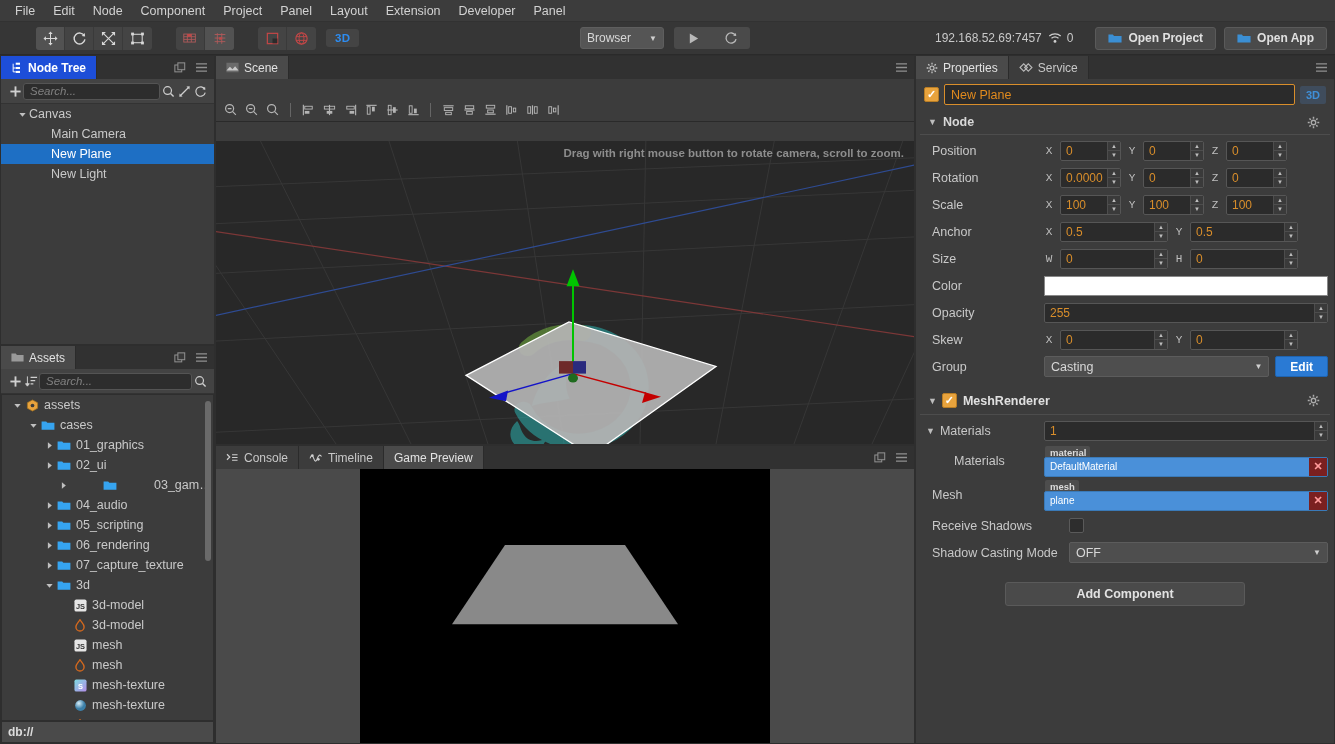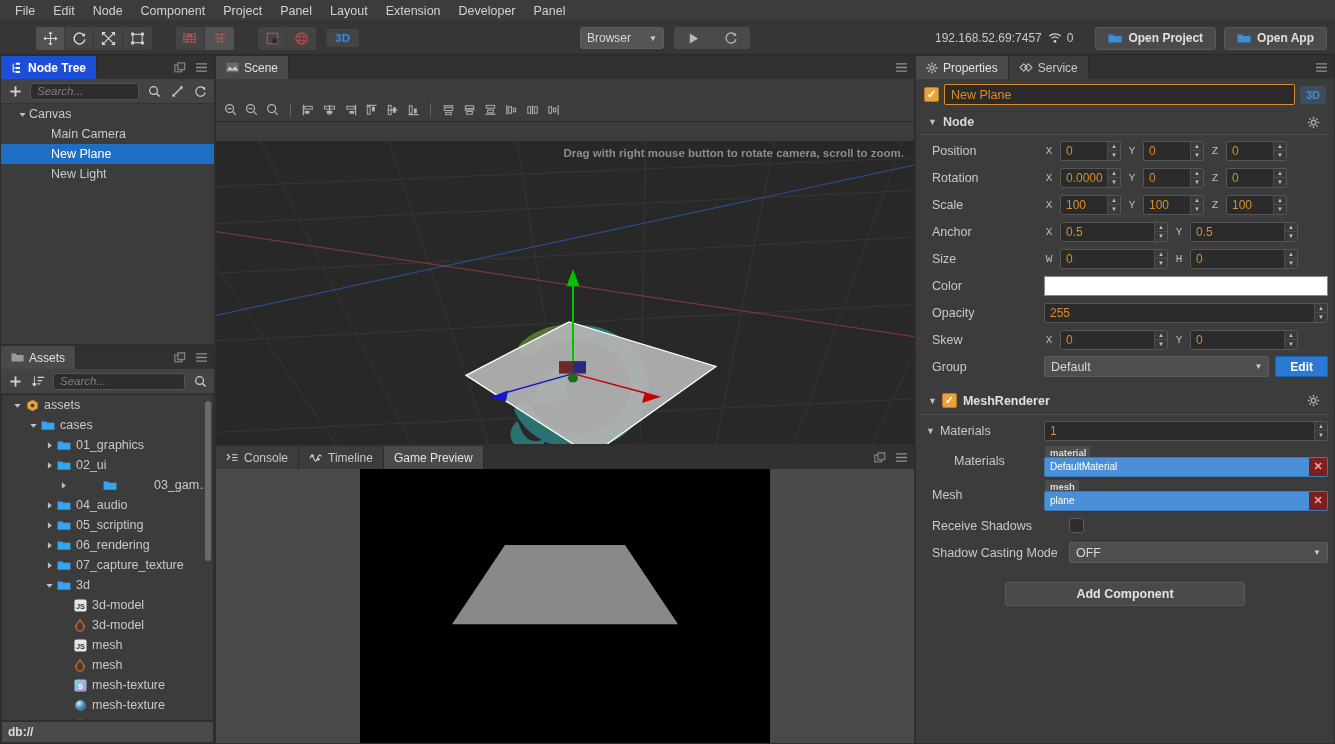--- a/index.html
+++ b/index.html
@@ -83,21 +83,21 @@
     white-space: nowrap;
   }
   .ptab .ico { margin-right: 5px; display: inline-flex; align-items: center; }
   .ptab.selected-blue { background: #1d4ed8; color: #fff; font-weight: bold; }
   .ptab.active { background: #4a4a4a; color: #e2e2e2; }
   .ptab-actions { margin-left: auto; display: flex; align-items: center; padding-right: 6px; gap: 9px; }
   .ptab-actions .pa { cursor: default; display: inline-flex; opacity: .75; }
 
   .panel-toolbar {
     height: 25px; background: #434343; display: flex; align-items: center; flex: 0 0 25px;
-    padding: 0 6px; gap: 7px; border-bottom: 1px solid #333;
+    padding: 0 6px; border-bottom: 1px solid #333;
   }
   .pt-icon { width: 16px; height: 16px; display: flex; align-items: center; justify-content: center; cursor: default; }
   .searchbox {
     flex: 1; height: 17px; background: #2d2d2d; border: 1px solid #545454; border-radius: 3px;
     display: flex; align-items: center; padding: 0 6px;
   }
   .searchbox .ph { color: #808080; font-style: italic; font-size: 11.5px; }
 
   .tree { flex: 1; overflow: hidden; background: #3c3c3c; position: relative; }
   .trow { height: 20px; display: flex; align-items: center; font-size: 12.5px; color: #c9c9c9; cursor: default; white-space: nowrap; }
@@ -1194,21 +1194,21 @@
             <span class="spin">
                 <span class="s">▲</span>
                 <span class="s">▼</span>
               </span>
           </div>
         </div>
 
         <div class="prow">
           <div class="plabel">Group</div>
           <div class="dropdown" style="flex:1;">
-            <span>Default</span>
+            <span>Casting</span>
             <span class="caret">▼</span>
           </div>
           <div class="editbtn">Edit</div>
         </div>
 
         <div class="comp-head">
           <span class="tri">▼</span>
           <span class="ckbox">
               <span class="tick">✓</span>
             </span>

